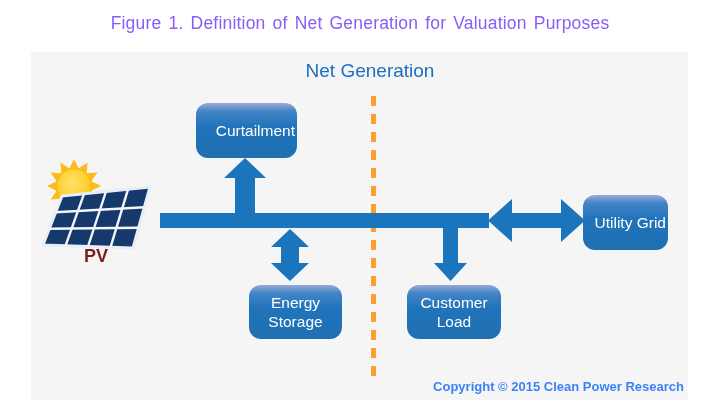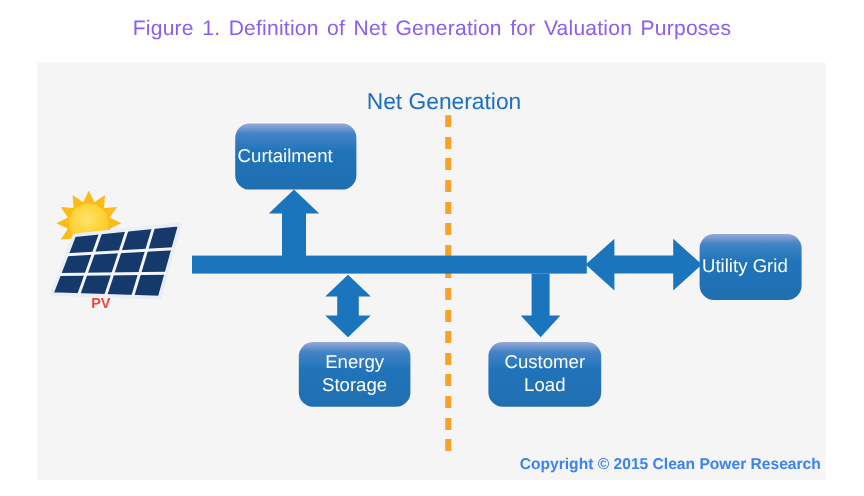--- a/index.html
+++ b/index.html
@@ -25,21 +25,20 @@
     left: 31px; top: 52px;
     width: 657px; height: 348px;
     background: #f5f5f6;
   }
   .net-gen-label {
     position: absolute;
     left: 240px; top: 60px; width: 260px;
     text-align: center;
     font-size: 19px;
     color: #1c6fc2;
-    margin-top: 15px;
   }
   .divider {
     position: absolute;
     left: 371px; top: 96px;
     width: 5px; height: 287px;
     background: repeating-linear-gradient(
       to bottom,
       #f8a22b 0px, #f8a22b 10px,
       rgba(0,0,0,0) 10px, rgba(0,0,0,0) 18px
     );
@@ -49,38 +48,38 @@
     left: 0; top: 0;
     pointer-events: none;
   }
   .node {
     position: absolute;
     border-radius: 12px;
     background: linear-gradient(180deg, #9aaad7 0%, #4384c6 15%, #2174ba 42%, #1f6fb1 100%);
     color: #ffffff;
     display: flex;
     align-items: center;
-    justify-content: flex-start;
+    justify-content: flex-end;
     text-align: center;
     font-size: 15.5px;
     line-height: 19px;
     padding: 2px;
     box-sizing: border-box;
   }
   .node-curtailment   { left: 196px; top: 103px; width: 101px; height: 55px; }
   .node-energy        { left: 249px; top: 285px; width: 93px;  height: 54px; }
   .node-customer      { left: 407px; top: 285px; width: 94px;  height: 54px; }
   .node-utility       { left: 583px; top: 195px; width: 85px;  height: 55px; }
   .pv-label {
     position: absolute;
     left: 76px; top: 246px; width: 40px;
-    text-align: left;
-    font-size: 12px;
+    text-align: center;
+    font-size: 18px;
     font-weight: bold;
-    color: #ef4444;
+    color: #7f1d1d;
   }
   .copyright {
     position: absolute;
     top: 379px; right: 36px;
     font-size: 13px;
     font-weight: bold;
     color: #3b82f6;
   }
 </style>
 </head>

